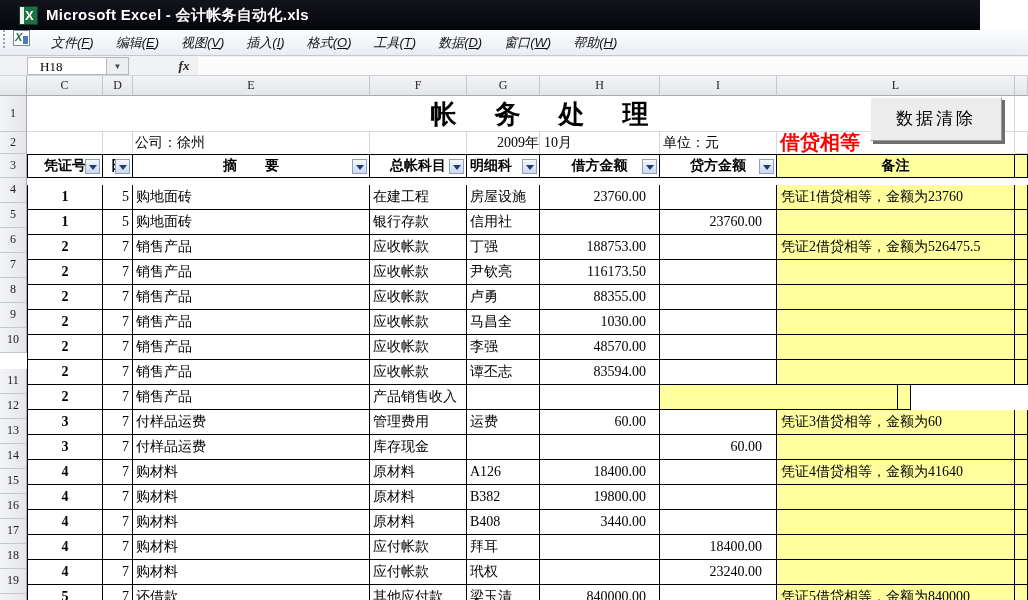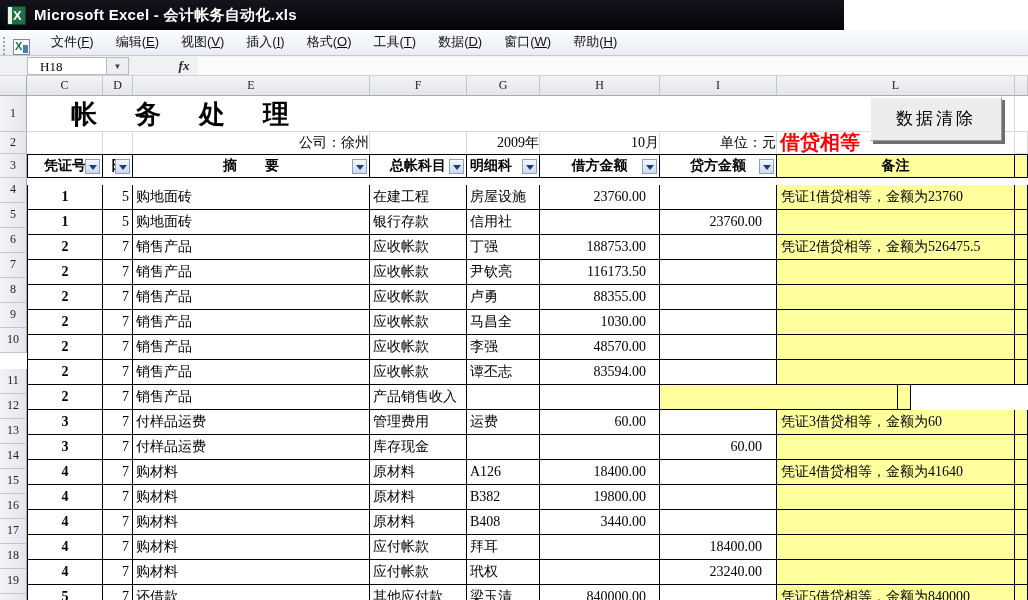--- a/index.html
+++ b/index.html
@@ -1,32 +1,32 @@
 <!DOCTYPE html>
 <html><head>
 <meta charset="utf-8">
 <style>
   * { margin:0; padding:0; box-sizing:border-box; }
   html,body { width:1028px; height:600px; overflow:hidden; }
   body { font-family:"Liberation Sans", sans-serif; }
   .screen { position:absolute; top:0; left:0; width:1028px; height:600px; background:#fff; overflow:hidden; }
 
   
-  .titlebar { position:absolute; top:0; left:0; width:844px; height:30px;
-    background:linear-gradient(#14141c,#04060c); display:flex; align-items:center; }
+  .titlebar { position:absolute; top:0; left:0; width:980px; height:30px;
+    background:linear-gradient(#14141c,#04060c); display:flex; align-items:center;padding-left:12px; }
   .xl-icon { width:19px; height:19px; margin-left:7px; background:#1e7145; position:relative;
     border:1px solid #0c4027; }
   .xl-icon::before { content:""; position:absolute; left:0; top:0; width:4px; height:17px; background:#e8f3ec; }
   .xl-icon::after { content:"X"; position:absolute; left:5px; top:1px; color:#fff; font-weight:bold; font-size:13px; }
   .title-text { color:#fff; font-size:15px; font-weight:bold; margin-left:8px; letter-spacing:.3px; }
 
   
   .menubar { position:absolute; top:30px; left:0; width:1028px; height:26px;
     background:linear-gradient(#fbfcfe,#e9edf3); border-bottom:1px solid #c5c9cf;
-    display:flex; align-items:flex-end; }
+    display:flex; align-items:flex-start;font-style:italic; }
   .grip { width:5px; height:18px; margin-left:3px; border-left:2px dotted #9aa2ad; }
   .book-icon { width:17px; height:16px; margin-left:5px; background:#fff; border:1px solid #7a8aa5; position:relative; }
   .book-icon::before { content:"X"; position:absolute; left:1px; top:0px; font-size:11px; font-weight:bold; color:#1e7145; }
   .book-icon::after { content:""; position:absolute; right:1px; bottom:1px; width:5px; height:8px; background:#4e7ac0; }
   .menu-items { display:flex; margin-left:10px; }
   .menu-item { font-size:13px; color:#111; padding:4px 11px; white-space:nowrap; cursor:default; }
   .menu-key { text-decoration:underline; }
 
   
   .formulabar { position:absolute; top:56px; left:0; width:1028px; height:20px;
@@ -54,26 +54,26 @@
   .r { display:flex; }
   .c { overflow:hidden; white-space:nowrap; font-size:14px; color:#000; }
 
   
   .wC{width:76px}.wD{width:30px}.wE{width:237px}.wF{width:97px}.wG{width:73px}
   .wH{width:120px}.wI{width:117px}.wL{width:238px}.wM{width:13px}
 
   
   .row1 { height:36px; }
   .title-cell { width:988px; height:36px; border-right:1px solid #d8d8d8; border-bottom:1px solid #d8d8d8;
-    font-size:26px; font-weight:bold; letter-spacing:6px; line-height:38px; overflow:visible;padding-left:44px; }
+    text-align:center; font-size:26px; font-weight:bold; letter-spacing:6px; line-height:38px; overflow:visible;padding-left:44px; }
   .row1 .wM, .row2 .wM { height:100%; border-bottom:1px solid #d8d8d8; }
   
   .row2 { height:22px; }
   .row2 .c { height:22px; border-right:1px solid #d8d8d8; line-height:21px; }
-  .al-r { text-align:right; } .al-l { text-align:right; }
+  .al-r { text-align:right; } .al-l { text-align:left; }
   .red-flag { color:#f00; font-weight:bold; padding-left:3px; font-size:20px; }
 
   
   .row3 { height:31px; }
   .row3 .c { position:relative; height:24px; border-top:1px solid #000; border-right:1px solid #000;
     border-bottom:1px solid #000; font-weight:bold; text-align:center; line-height:22px; font-size:14px; }
   .row3 .wC { border-left:1px solid #000; }
   .yellow { background:#ffff9e; }
   .filter-btn { position:absolute; right:2px; top:4px; width:15px; height:15px;
     background:linear-gradient(#f4f8fd,#cdd9ee); border:1px solid #8aa0c6; }

